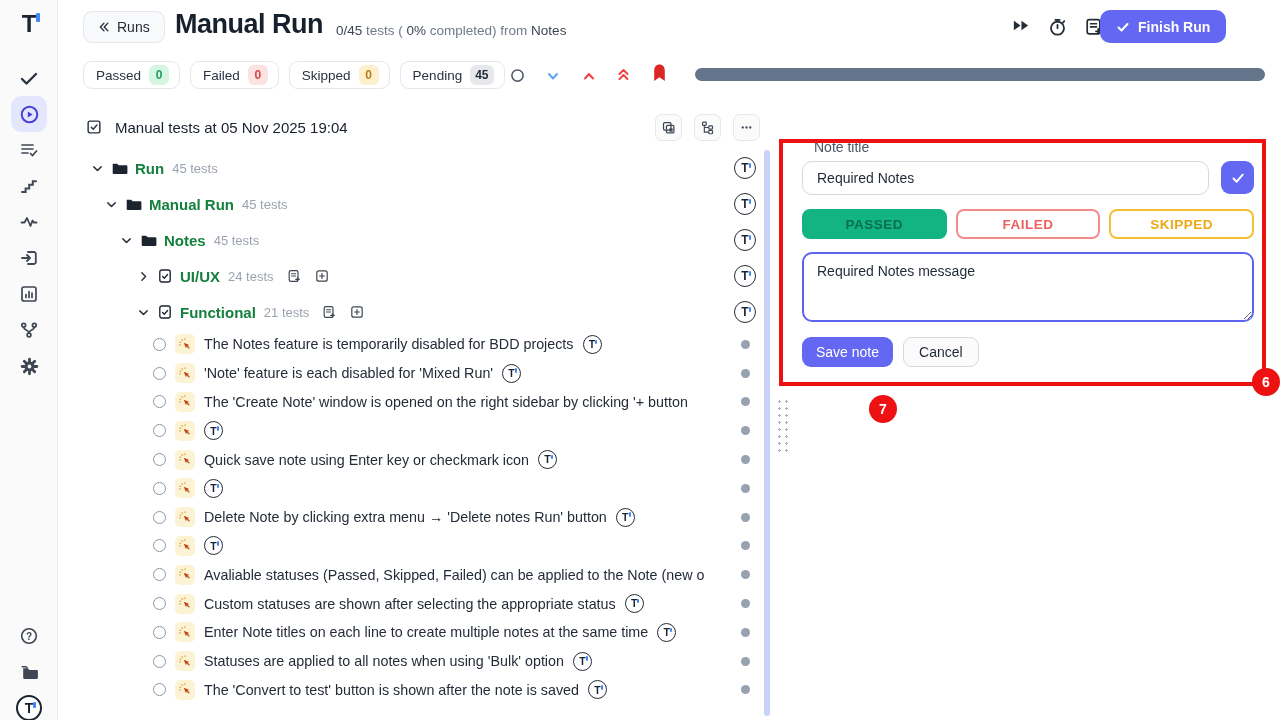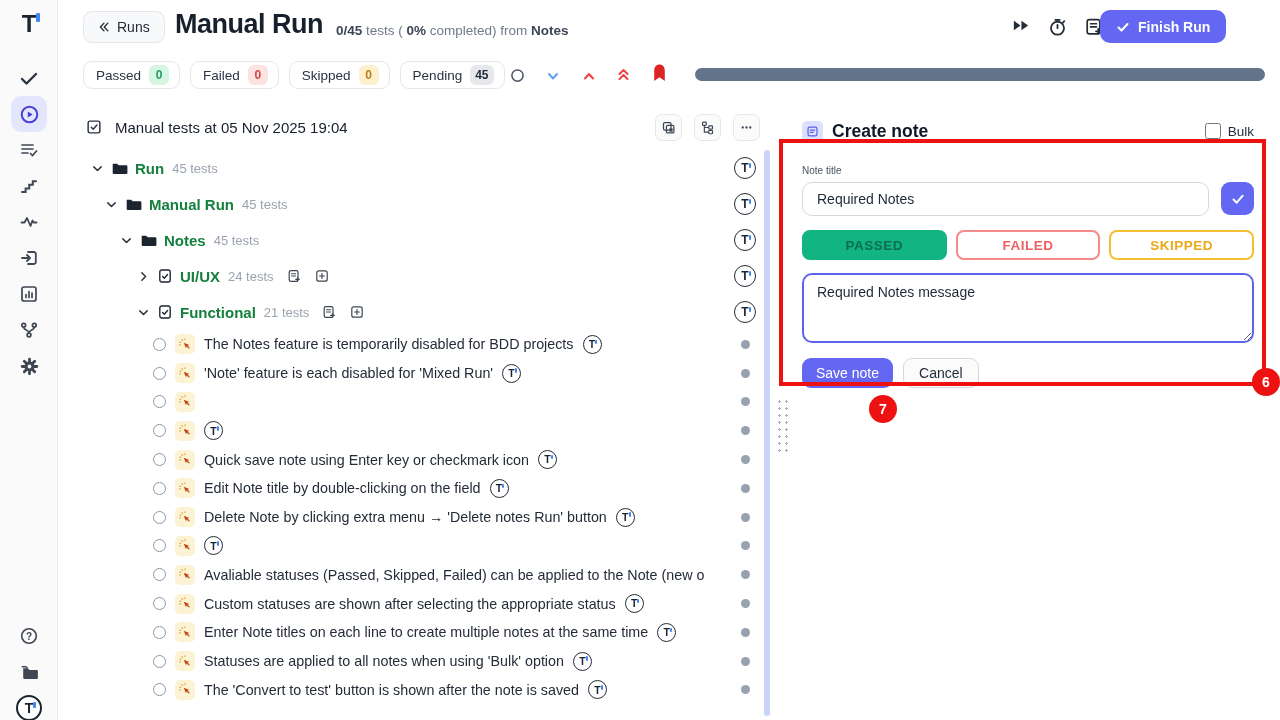--- a/index.html
+++ b/index.html
@@ -11,21 +11,21 @@
   .sb-item{position:absolute;left:0;width:58px;display:flex;justify-content:center;align-items:center;height:32px}
   .sb-active{position:absolute;left:11px;top:96px;width:36px;height:36px;background:#e3e6fc;border-radius:10px}
   .tmark{position:relative;display:inline-block;font-weight:800;color:#1b2431;line-height:1}
   .tmark i{position:absolute;background:#4187f5;border-radius:1px}
   
   .hdr{position:absolute;left:58px;top:0;width:1222px;height:56px;background:#fff}
   .back-btn{position:absolute;left:25px;top:11px;height:32px;display:inline-flex;align-items:center;gap:7px;
     background:#f8f9fa;border:1px solid #e4e7eb;border-radius:9px;padding:0 14px;font-size:14px;color:#242c38;cursor:pointer}
   .page-title{position:absolute;left:117px;top:9px;font-size:27px;font-weight:800;color:#17212e;letter-spacing:-.5px}
   .stats{position:absolute;left:278px;top:23px;font-size:13.5px;color:#707a88}
-  .stats b{color:#3c4656;font-weight:700}
+  .stats b{color:#3c4656;font-weight:400}
   .hdr-icn{position:absolute;top:16px;cursor:pointer}
   .finish-btn{position:absolute;left:1100px;top:10px;height:33px;display:inline-flex;align-items:center;gap:8px;
     background:#6467f2;color:#fff;font-size:14px;font-weight:600;border:none;border-radius:10px;padding:0 16px;cursor:pointer}
   .logo-circle{width:28px;height:28px;border:2px solid #1b2431;border-radius:50%;display:flex;align-items:center;justify-content:center;background:#fff}
   
   .filters{position:absolute;left:83px;top:61px;display:flex;gap:10px}
   .fbtn{display:inline-flex;align-items:center;gap:8px;height:28px;padding:0 10px 0 12px;background:#fff;
     border:1px solid #e4e7eb;border-radius:9px;font-size:13.5px;color:#2a3340;cursor:pointer}
   .pill{min-width:20px;height:20px;border-radius:6px;display:inline-flex;align-items:center;justify-content:center;
     font-size:12px;font-weight:700;padding:0 5px}
@@ -56,21 +56,21 @@
   .vscroll{position:absolute;left:764px;top:150px;width:6px;height:566px;background:#c9d3f8;border-radius:3px;z-index:6}
   .grip{position:absolute;left:774px;top:396px;width:14px;height:56px;
     background-image:radial-gradient(#a7aebc 1.1px,transparent 1.4px);background-size:7px 7px;background-position:2px 2px}
   
   .panel{position:absolute;left:802px;top:118px;width:452px}
   .panel-hdr{display:flex;align-items:center;gap:9px;height:26px}
   .note-ic{width:21px;height:21px;background:#dbe0fc;border-radius:5px;display:flex;align-items:center;justify-content:center}
   .panel-title{font-size:17.5px;font-weight:700;color:#0f172a}
   .bulk{display:flex;align-items:center;gap:7px;font-size:13.5px;color:#1f2937}
   .bulk input{width:16px;height:16px;accent-color:#6467f2;border-radius:4px}
-  .lbl{font-size:10px;color:#4b5563;margin:21px 0 6px}
+  .lbl{font-size:14px;color:#4b5563;margin:21px 12px 6px}
   .inrow{display:flex;gap:12px}
   .txt-in{flex:1;height:34px;border:1px solid #d5d9df;border-radius:10px;padding:0 14px;font-size:14px;color:#1f2937;
     font-family:inherit;outline:none;background:#fff}
   .chk-btn{width:33px;height:33px;background:#6467f2;border:none;border-radius:9px;display:flex;align-items:center;justify-content:center;cursor:pointer}
   .statuses{display:flex;gap:9px;margin-top:14px}
   .st{flex:1;height:30px;border-radius:8px;font-size:13.5px;font-weight:700;letter-spacing:.5px;cursor:pointer;
     display:flex;align-items:center;justify-content:center;background:#fff}
   .st.passed{background:#12b482;border:2px solid #12b482;color:#0a6e4f}
   .st.failed{border:2px solid #f58a8a;color:#ef5f5f}
   .st.skipped{border:2px solid #f4c033;color:#eda califa}
@@ -460,20 +460,21 @@
       <span class="tcircle"></span>
       <span class="ticon">
         <svg width="13" height="13" viewBox="0 0 16 16">
           <g stroke="#e59b35" stroke-width="1.3" stroke-linecap="round">
             <path d="M2.2 5.6L1 4.9M4.3 3L3.5 1.8M7.3 2.2l.2-1.4M2 8.4l-1.3.3"></path>
           </g>
           <path d="M5.8 5.8l7 2.8-3.1 1-1 3.1z" fill="#c2410c"></path>
           <path d="M9.7 9.6l2.6 2.6" stroke="#c2410c" stroke-width="1.5" stroke-linecap="round"></path>
         </svg>
       </span>
+      <span class="ttitle">The 'Create Note' window is opened on the right sidebar by clicking '+ button</span>
 
       <span class="spacer"></span>
       <span class="tdot"></span>
     </div>
     <div class="test-row">
       <span class="tcircle"></span>
       <span class="ticon">
         <svg width="13" height="13" viewBox="0 0 16 16">
           <g stroke="#e59b35" stroke-width="1.3" stroke-linecap="round">
             <path d="M2.2 5.6L1 4.9M4.3 3L3.5 1.8M7.3 2.2l.2-1.4M2 8.4l-1.3.3"></path>
@@ -510,21 +511,20 @@
       <span class="tcircle"></span>
       <span class="ticon">
         <svg width="13" height="13" viewBox="0 0 16 16">
           <g stroke="#e59b35" stroke-width="1.3" stroke-linecap="round">
             <path d="M2.2 5.6L1 4.9M4.3 3L3.5 1.8M7.3 2.2l.2-1.4M2 8.4l-1.3.3"></path>
           </g>
           <path d="M5.8 5.8l7 2.8-3.1 1-1 3.1z" fill="#c2410c"></path>
           <path d="M9.7 9.6l2.6 2.6" stroke="#c2410c" stroke-width="1.5" stroke-linecap="round"></path>
         </svg>
       </span>
-      <span class="ttitle">Edit Note title by double-clicking on the field</span>
       <span class="row-logo">
         <span class="tmark" style="font-size:10.5px">T<i style="width:2px;height:4.5px;right:-2px;top:0.5px"></i></span>
       </span>
       <span class="spacer"></span>
       <span class="tdot"></span>
     </div>
     <div class="test-row">
       <span class="tcircle"></span>
       <span class="ticon">
         <svg width="13" height="13" viewBox="0 0 16 16">
@@ -646,34 +646,20 @@
       </span>
       <span class="spacer"></span>
       <span class="tdot"></span>
     </div>
 </div>
 
 <div class="vscroll"></div>
 <div class="grip"></div>
 
 <div class="panel">
-  <div class="panel-hdr">
-    <span class="note-ic">
-      <svg width="13" height="13" viewBox="0 0 16 16" stroke="#5b5fe8" stroke-width="1.5" fill="none" stroke-linecap="round">
-          <rect x="2.5" y="2.5" width="11" height="11" rx="2"></rect>
-          <path d="M5.3 6.2h5.4M5.3 9.2h3.6"></path>
-        </svg>
-    </span>
-    <span class="panel-title">Create note</span>
-    <span class="spacer"></span>
-    <label class="bulk">
-      <input type="checkbox" style="">
-      <span>Bulk</span>
-    </label>
-  </div>
   <div class="lbl">Note title</div>
   <div class="inrow">
     <input class="txt-in" value="Required Notes" style="">
     <button class="chk-btn">
       <svg width="16" height="16" viewBox="0 0 16 16">
           <path d="M3.5 8.5l3.2 3.2 6-7" stroke="#fff" stroke-width="2" fill="none" stroke-linecap="round" stroke-linejoin="round"></path>
         </svg>
     </button>
   </div>
   <div class="statuses">

